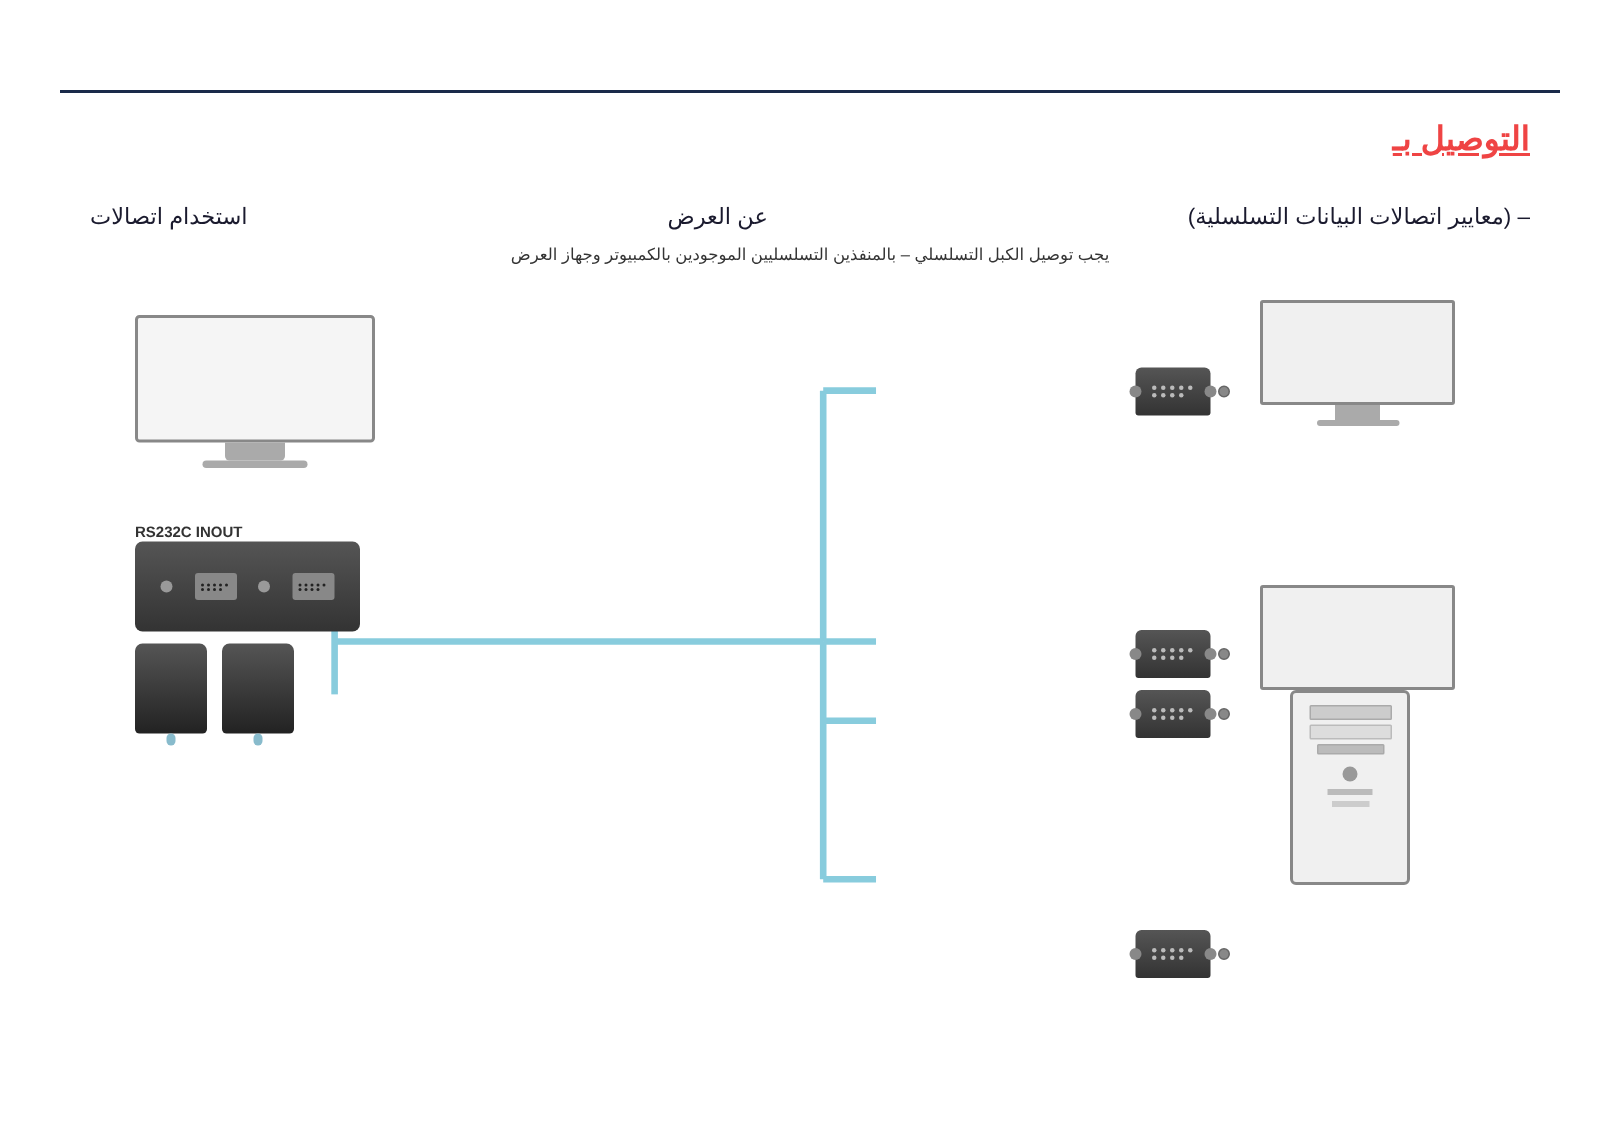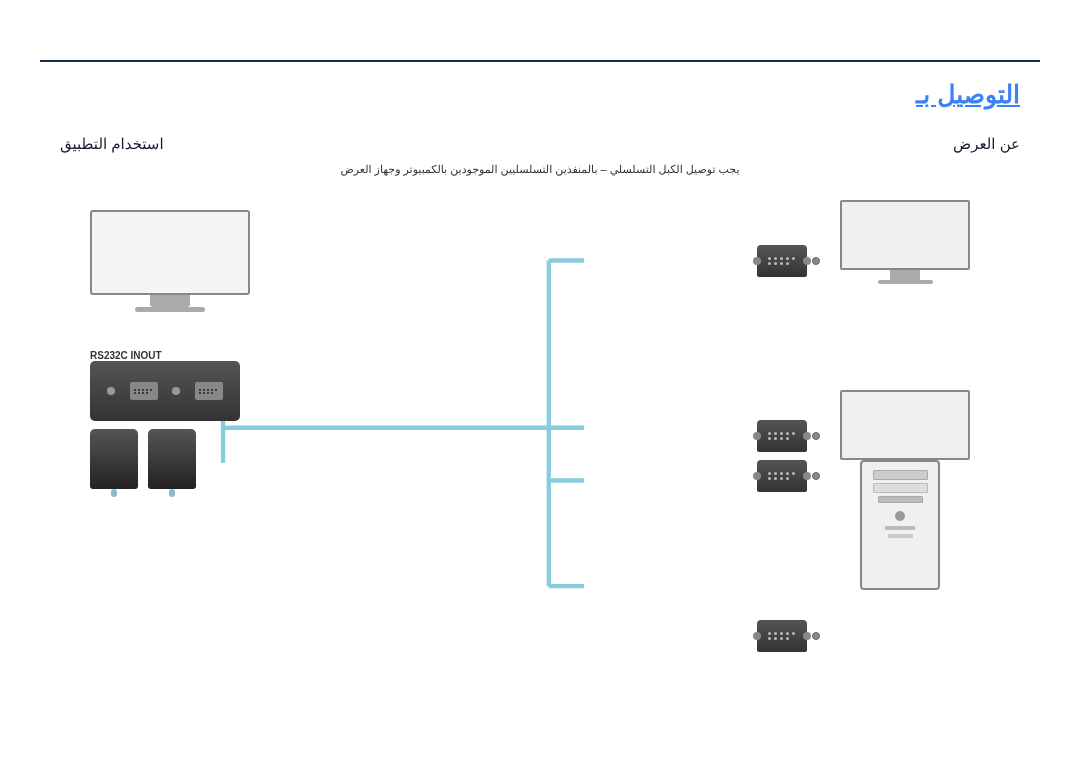--- a/index.html
+++ b/index.html
@@ -20,22 +20,22 @@
       right: 40px;
       height: 2px;
       background: #1a2a4a;
     }
 
     
     .page-title {
       position: absolute;
       top: 80px;
       right: 60px;
-      font-size: 25px;
-      color: #3b82f6;
+      font-size: 22px;
+      color: #ef4444;
       font-weight: bold;
       direction: rtl;
       text-decoration: underline;
     }
 
     
     .section-header {
       position: absolute;
       top: 135px;
       left: 60px;
@@ -293,22 +293,23 @@
     }
   </style>
 </head>
 <body>
 
 <div class="top-line"></div>
 
 <div class="page-title">التوصيل بـ</div>
 
 <div class="section-header">
+  <span class="section-header-text">– (معايير اتصالات البيانات التسلسلية)</span>
   <span class="section-header-text">عن العرض</span>
-  <span class="section-header-text">استخدام التطبيق</span>
+  <span class="section-header-text">استخدام اتصالات</span>
 </div>
 
 <div class="subtitle">يجب توصيل الكبل التسلسلي – بالمنفذين التسلسليين الموجودين بالكمبيوتر  وجهاز العرض</div>
 
 <div class="diagram">
 
   <svg class="cable-svg" viewBox="0 0 960 560">
 
     <line x1="120" y1="230" x2="120" y2="310" stroke="#88ccdd" stroke-width="5"></line>
 

